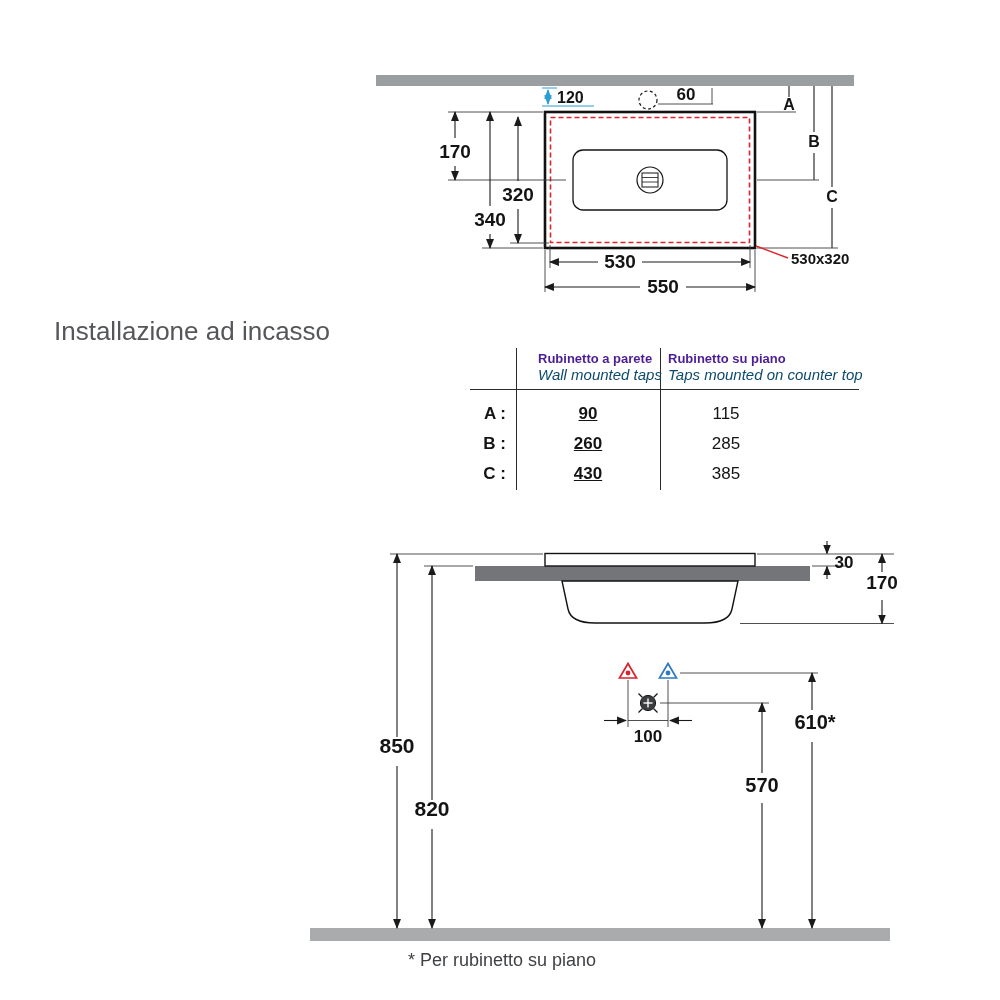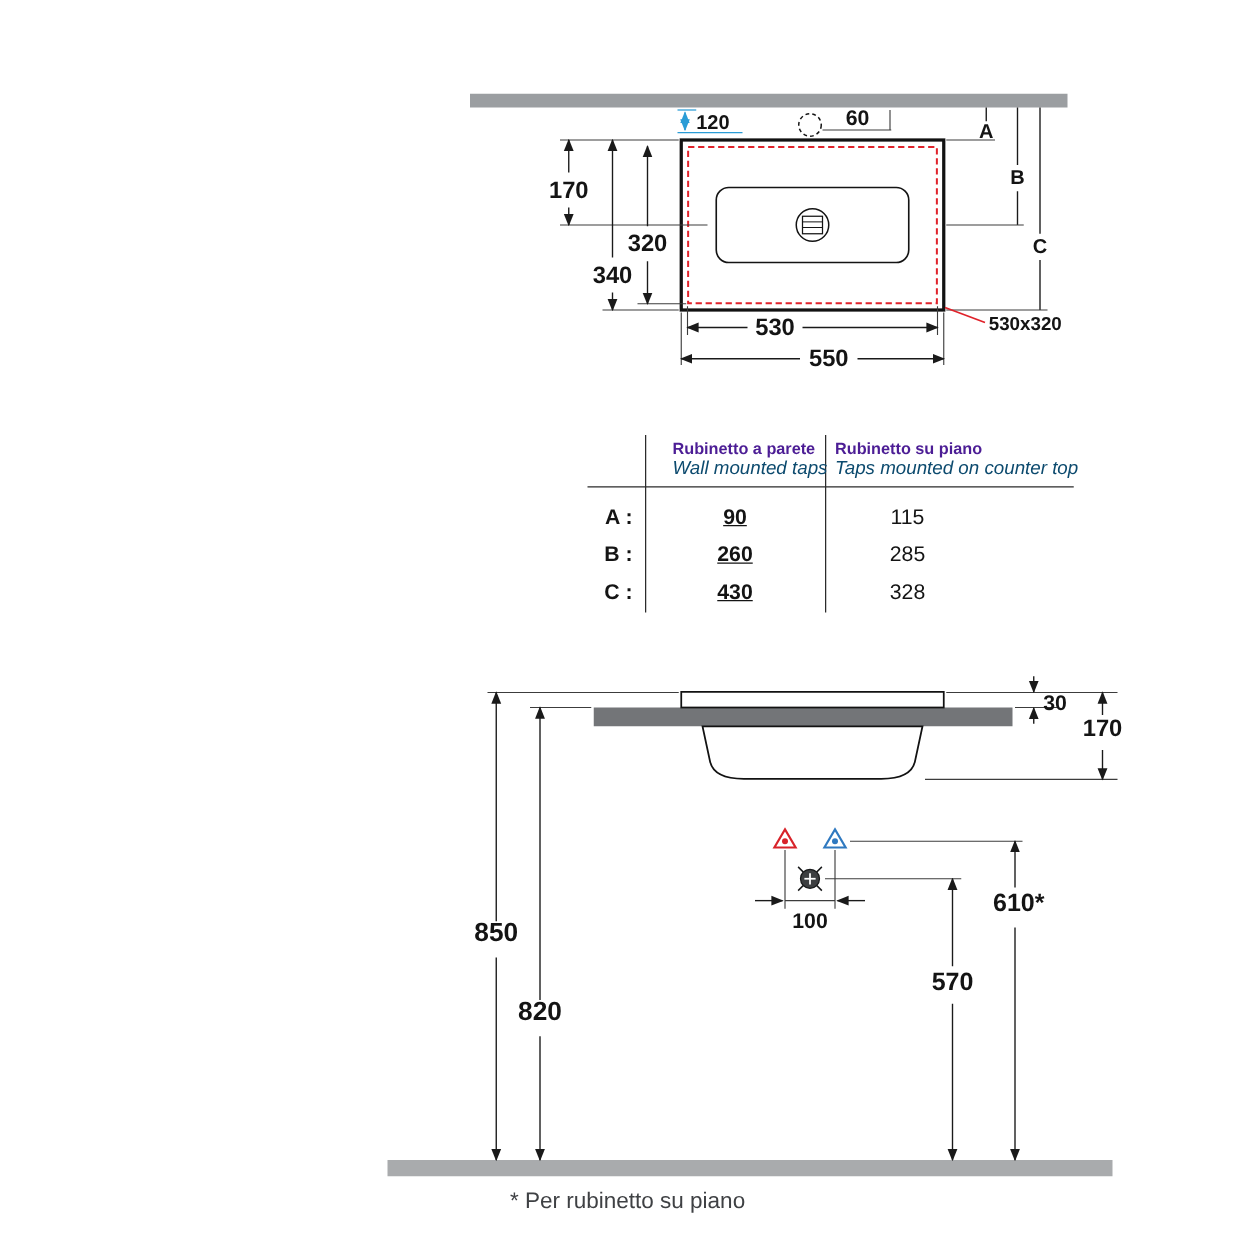--- a/index.html
+++ b/index.html
@@ -28,20 +28,21 @@
   .t-dim-l{font-size:21px;font-weight:bold;text-anchor:middle;}
   .t-ref{font-size:16px;font-weight:bold;text-anchor:middle;}
   .t-blue{font-size:16px;font-weight:bold;}
   .t-red{font-size:15px;font-weight:bold;}
 </style>
 </head>
 <body>
 
 <div class="page">
 
+  <div class="main-title">Installazione ad incasso</div>
 
   <div>
     <div class="tbl-vline" style="left:516px"></div>
     <div class="tbl-vline" style="left:660px"></div>
     <div class="tbl-hline"></div>
 
     <div class="hdr" style="left:538px;top:351px">
       <div class="hdr-it">Rubinetto a parete</div>
       <div class="hdr-en">Wall mounted taps</div>
     </div>
@@ -56,21 +57,21 @@
       <span class="row-v2" style="top:404px">115</span>
     </div>
     <div>
       <span class="row-label" style="top:434px">B :</span>
       <span class="row-v1" style="top:434px">260</span>
       <span class="row-v2" style="top:434px">285</span>
     </div>
     <div>
       <span class="row-label" style="top:464px">C :</span>
       <span class="row-v1" style="top:464px">430</span>
-      <span class="row-v2" style="top:464px">328</span>
+      <span class="row-v2" style="top:464px">385</span>
     </div>
   </div>
 
   <div class="footnote">* Per rubinetto su piano</div>
 
   <svg width="1000" height="1000" viewBox="0 0 1000 1000">
     <defs>
       <marker id="arr" viewBox="0 0 10 10" refX="9" refY="5" markerWidth="9" markerHeight="9" orient="auto-start-reverse">
         <path d="M0,1 L10,5 L0,9 Z" fill="#1a1a1a"></path>
       </marker>

